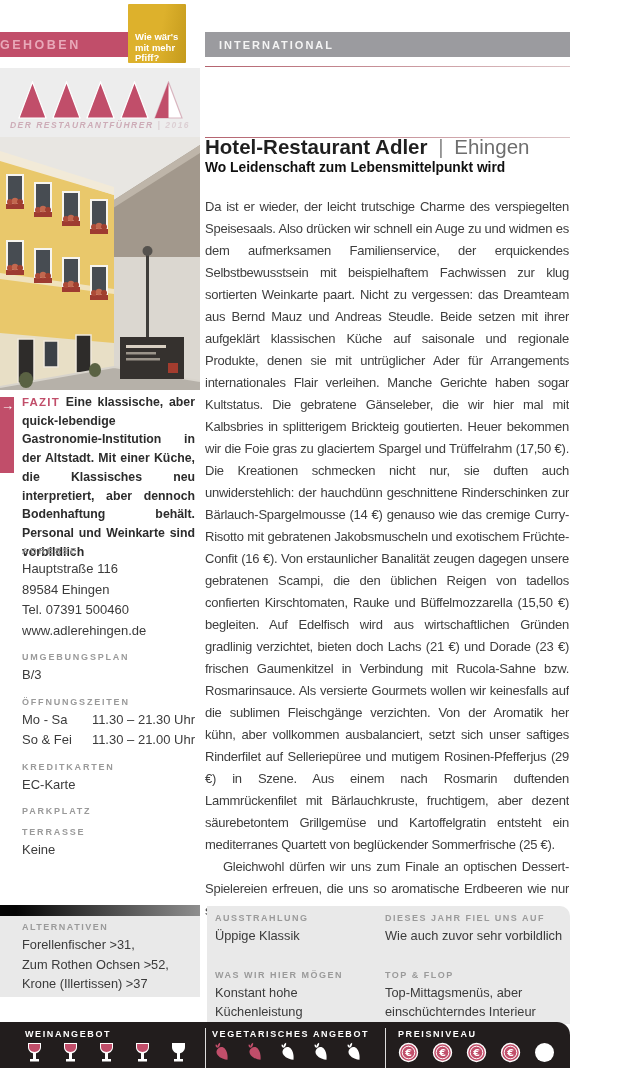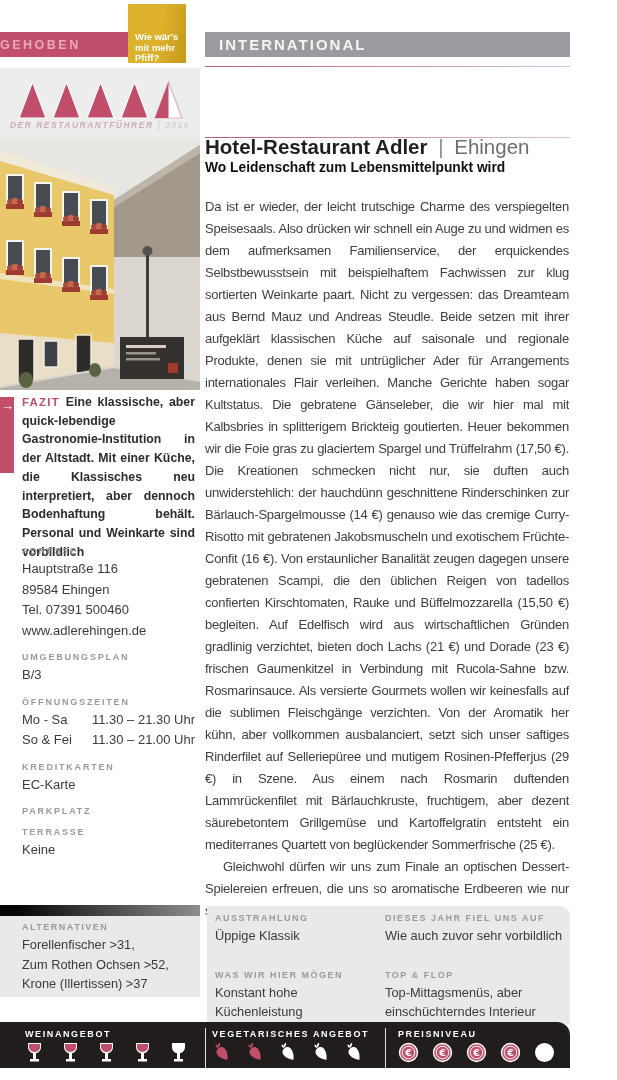--- a/index.html
+++ b/index.html
@@ -7,21 +7,21 @@
         font-family:"Liberation Sans",sans-serif;color:#3b3b3b;}
   .abs{position:absolute;}
   
   .pagenum{left:24px;top:5px;font-size:13.5px;font-weight:bold;color:#737373;letter-spacing:.8px;margin-top:32px;}
   .cat-bar{left:0;top:32px;width:155px;height:25px;background:#c14e6a;color:#e9a9b9;
            font-weight:bold;font-size:12.5px;letter-spacing:2.5px;text-align:left;line-height:26px;z-index:1;}
   .note{left:128px;top:4px;width:58px;height:59px;box-sizing:border-box;z-index:3;
         background:linear-gradient(100deg,#ddb12c 55%,#c49a1c);border-radius:1px;
         color:#fff;font-weight:bold;font-size:9.5px;line-height:10.5px;padding:28px 4px 0 7px;}
   .sec-bar{left:205px;top:32px;width:365px;height:25px;background:#9b9b9f;box-sizing:border-box;
-           color:#f4f4f4;font-weight:bold;font-size:15px;letter-spacing:2px;line-height:26px;padding-left:14px;}
+           color:#f4f4f4;font-weight:bold;font-size:11px;letter-spacing:2px;line-height:26px;padding-left:14px;}
   
   .rating-box{left:0;top:68px;width:200px;height:69px;background:#ededed;box-sizing:border-box;
               text-align:center;padding-top:13px;}
   .tri-row{display:flex;justify-content:center;gap:5px;height:38px;}
   .brand{font-size:8.5px;font-weight:bold;letter-spacing:1.5px;color:#cdacb7;margin-top:1px;white-space:nowrap;font-style:italic;}
   .brand .year{color:#dccfd3;}
   .photo{left:0;top:137px;width:200px;height:253px;}
   
   .fazit-strip{left:0;top:397px;width:14px;height:76px;background:#c14e6a;}
   .fazit-arrow{left:1px;top:398px;color:#fff;font-size:13px;font-weight:bold;z-index:2;}

